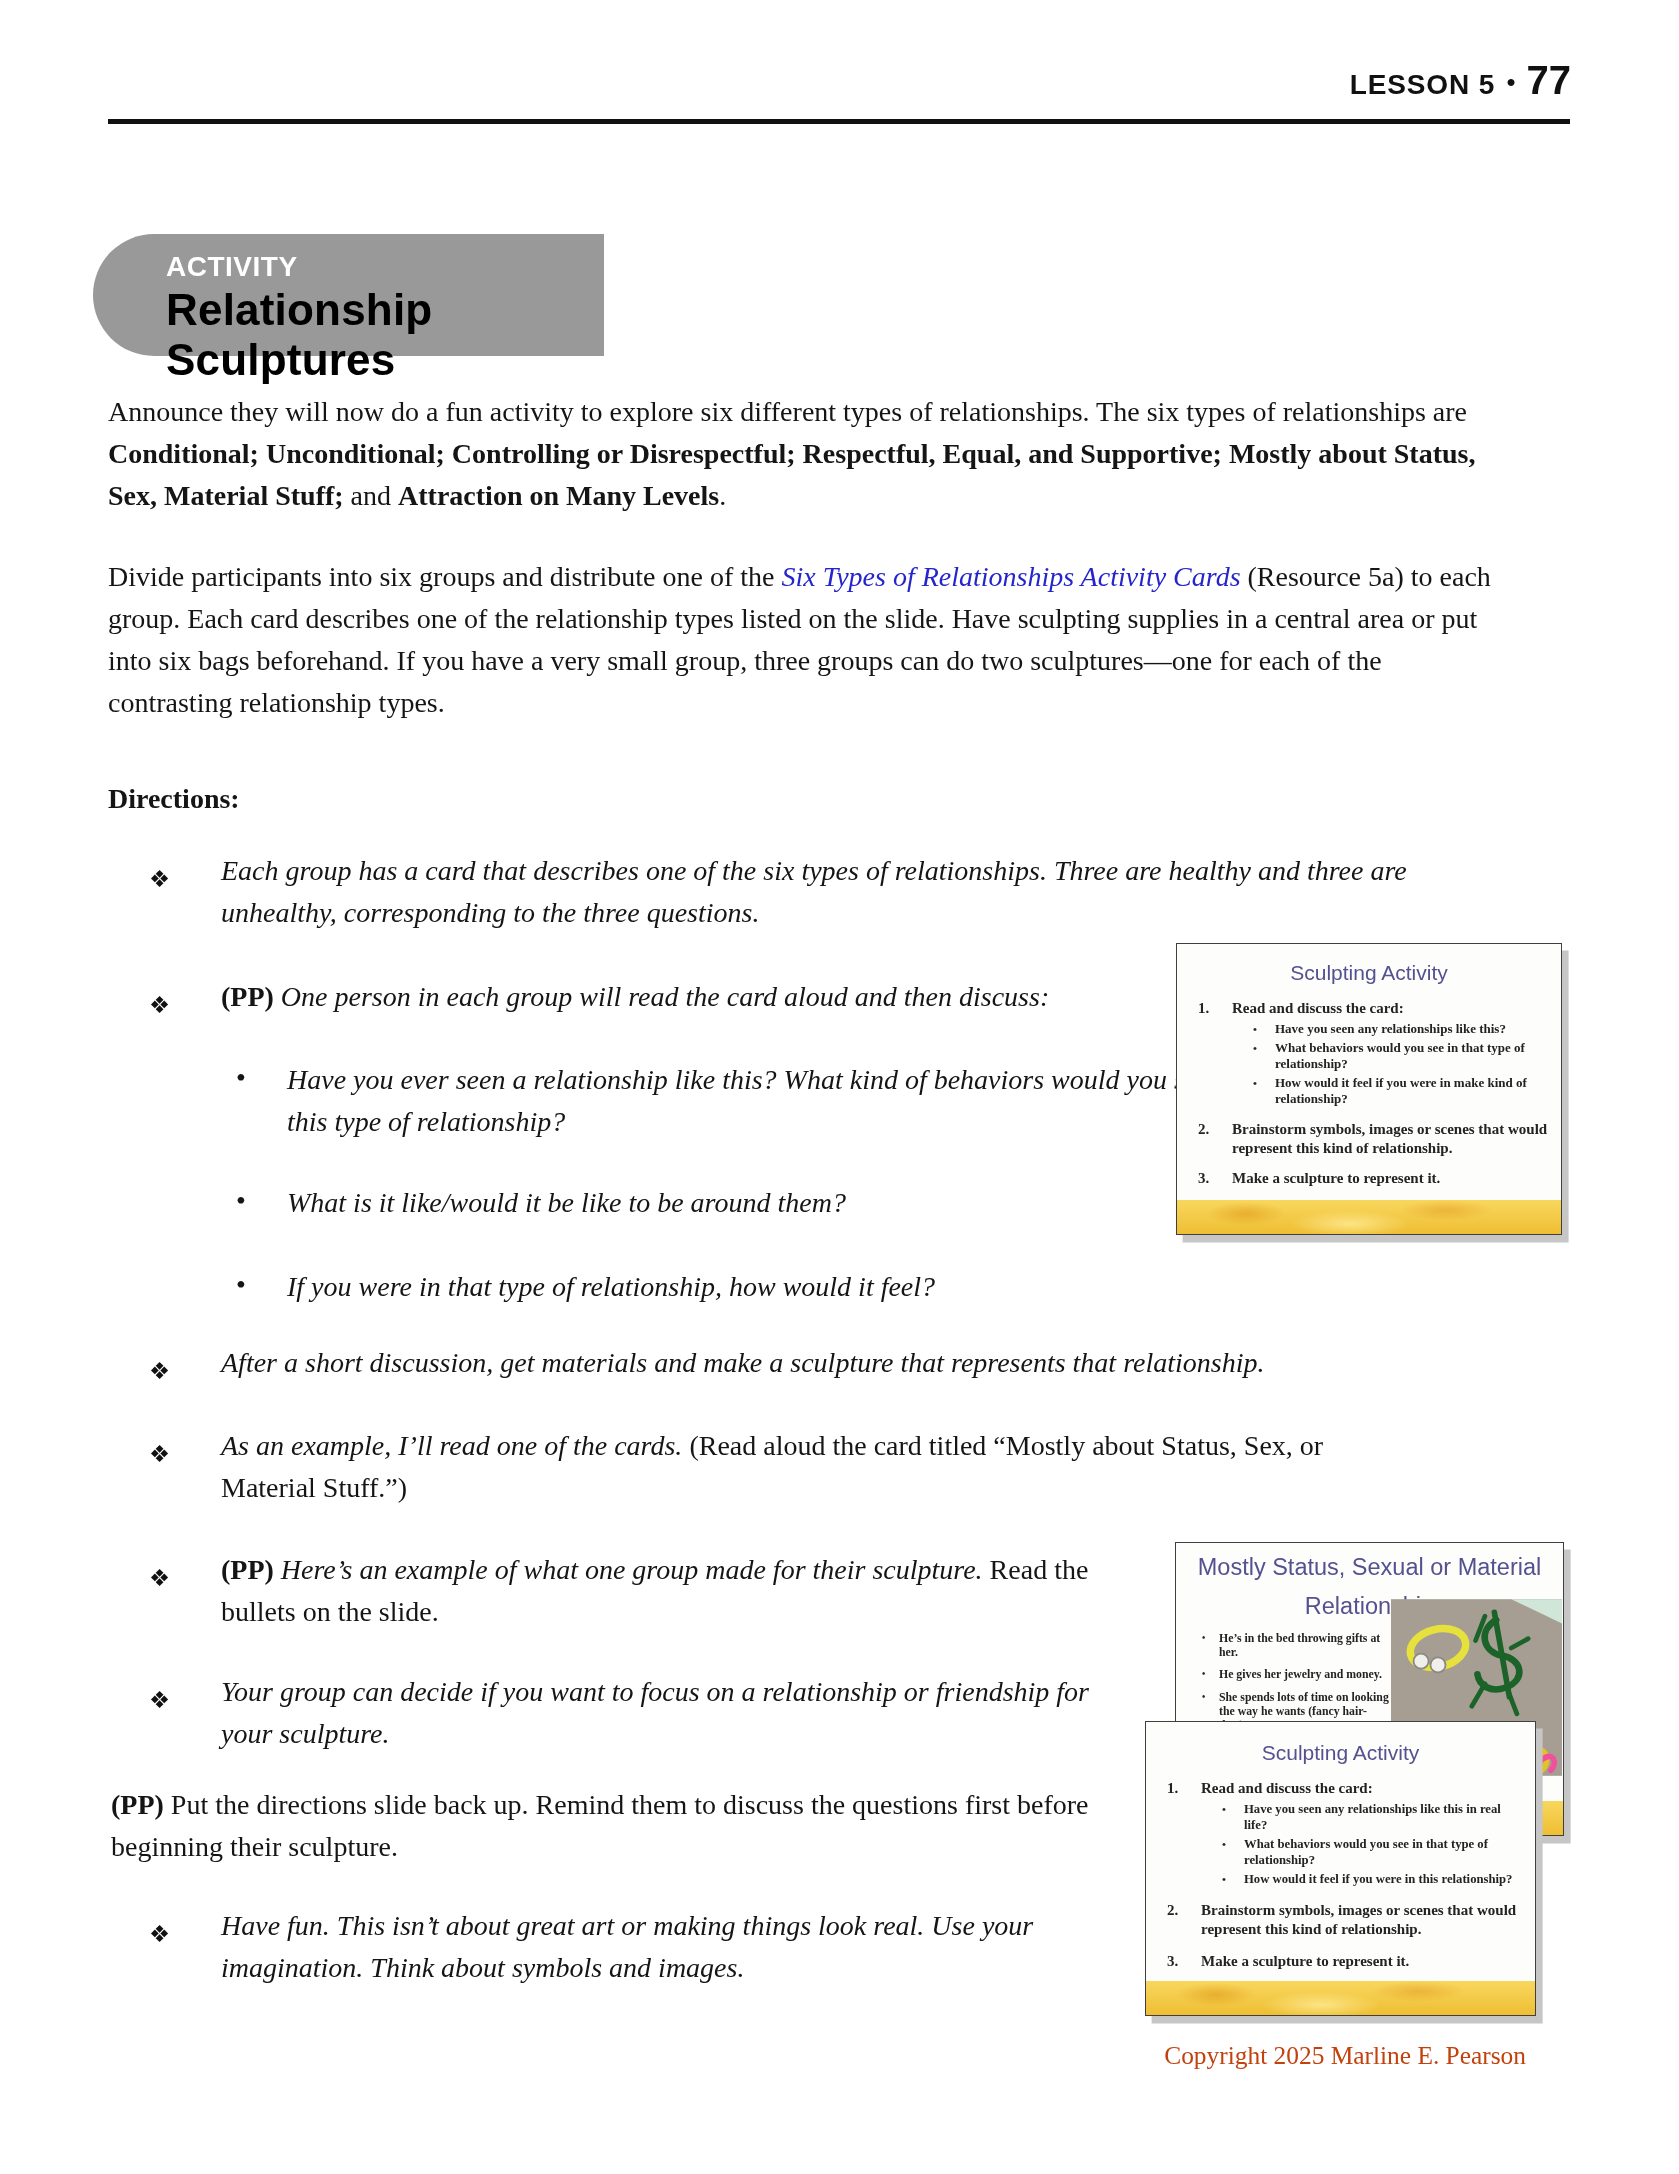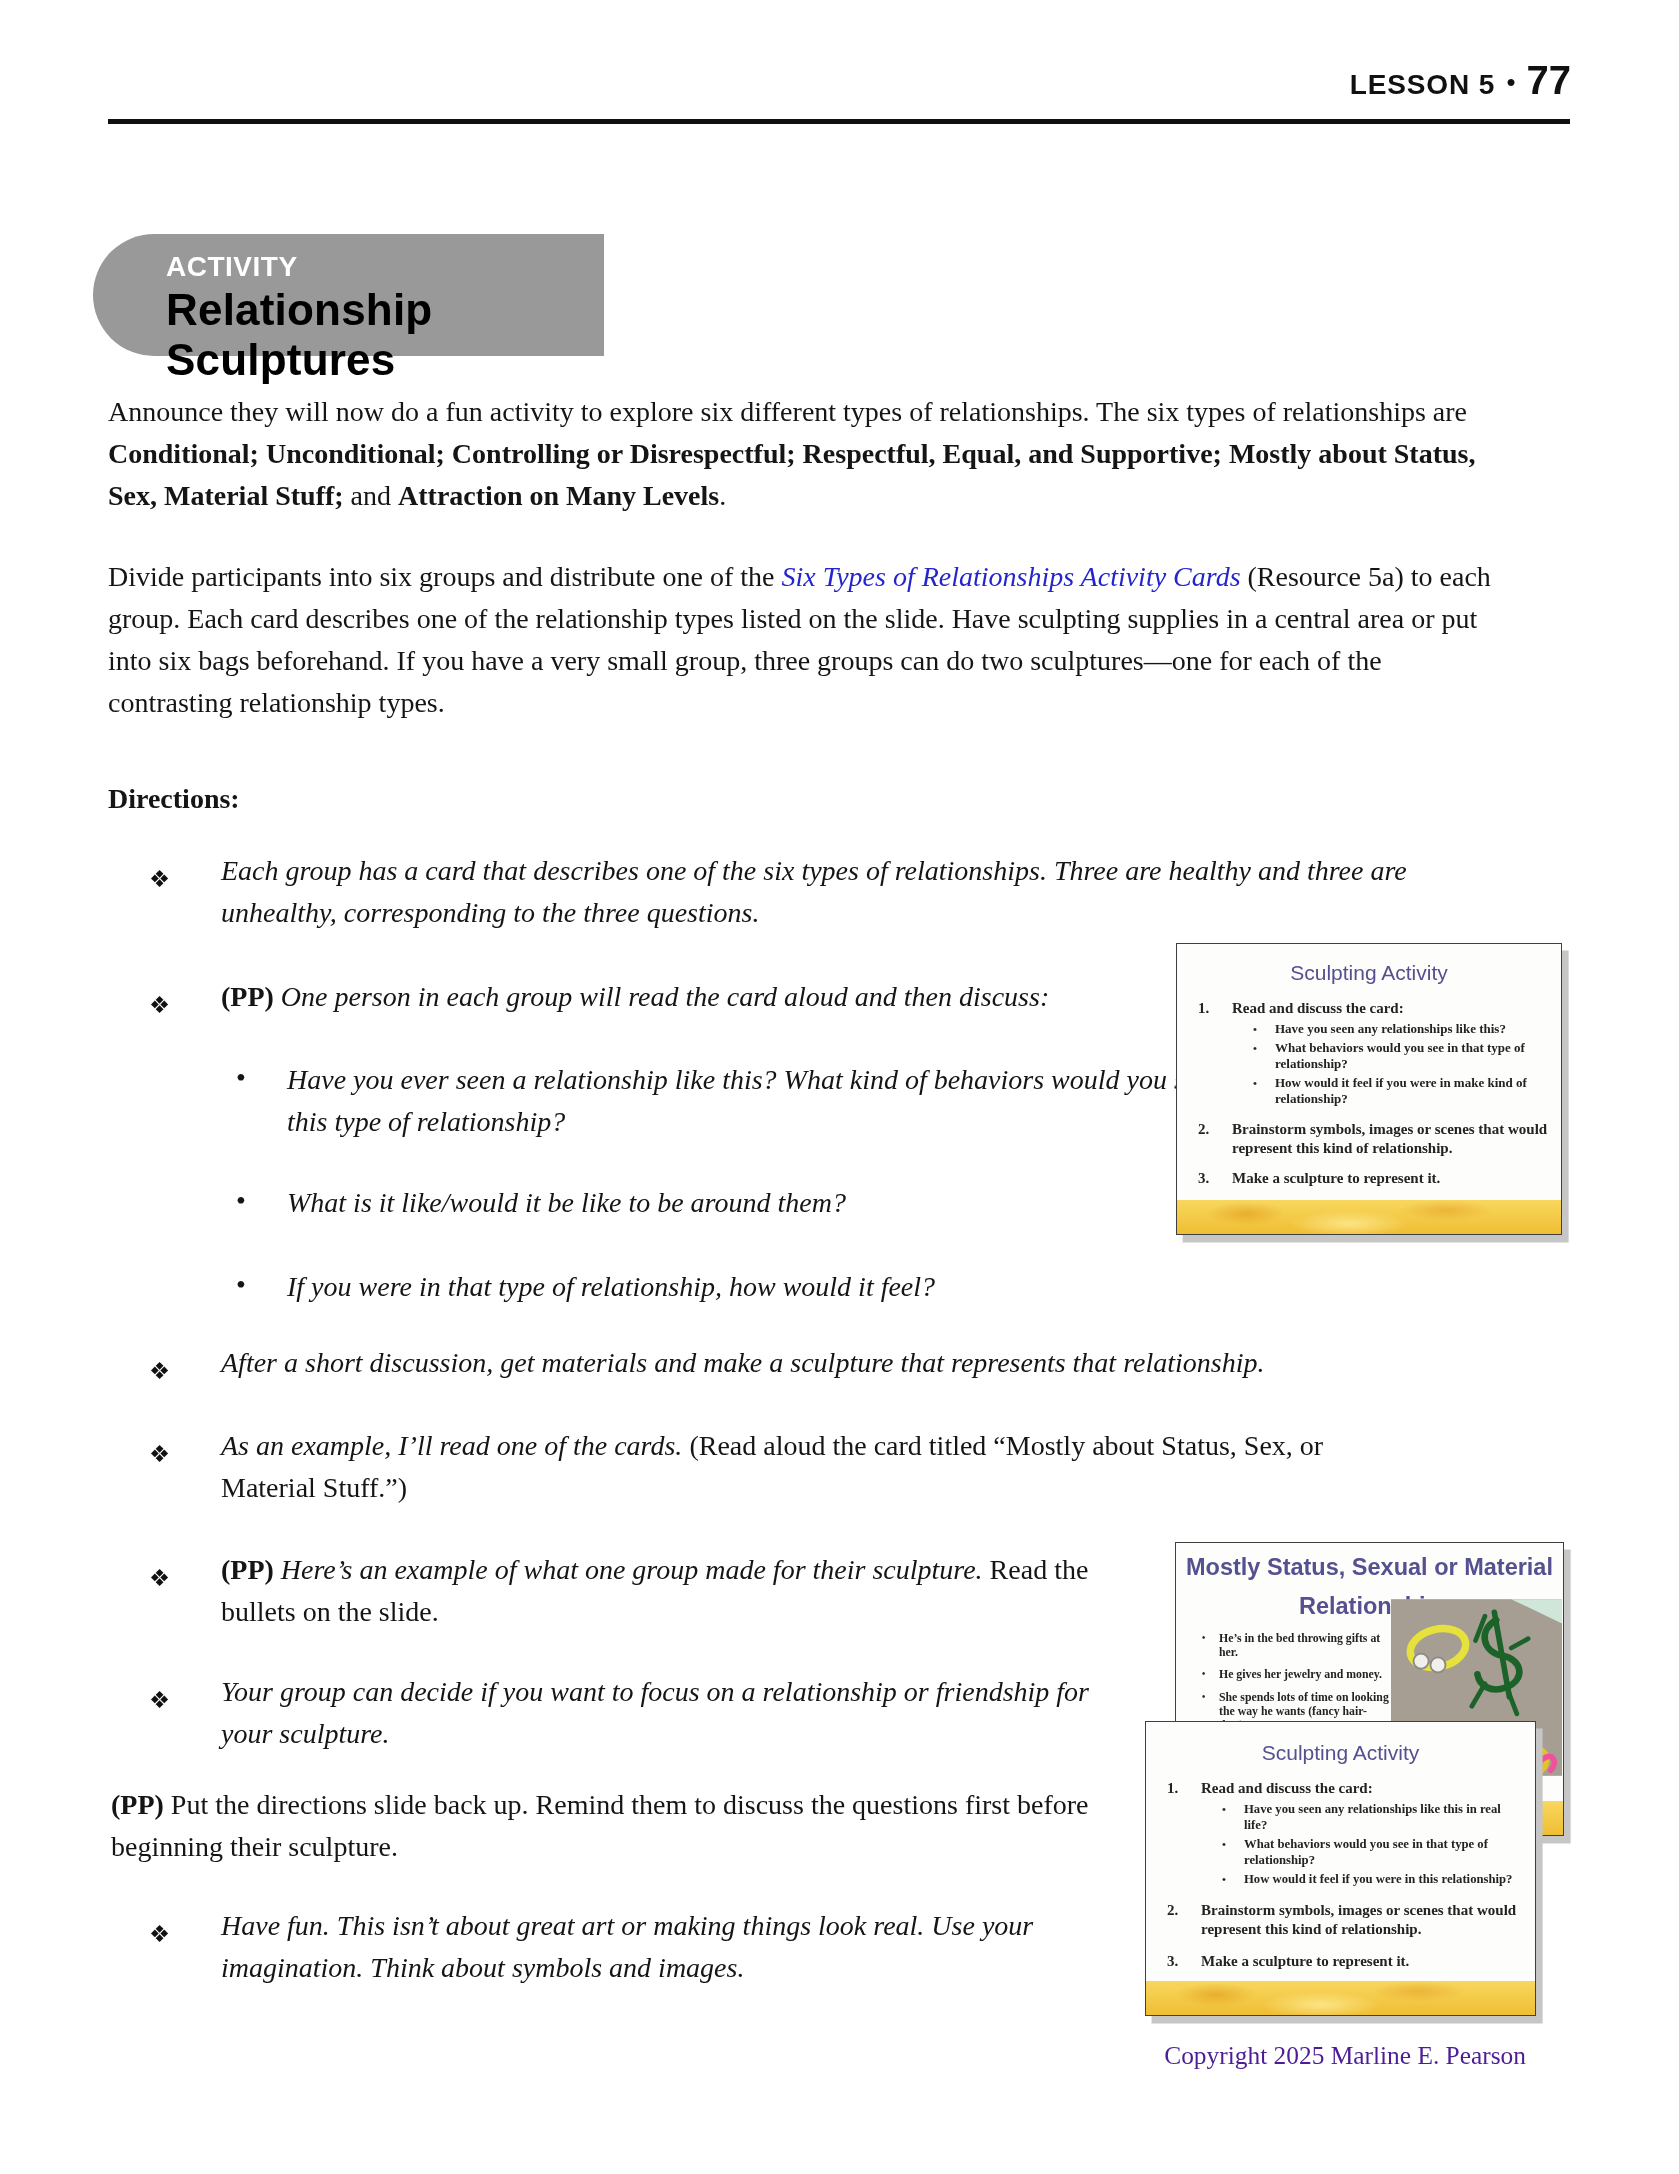--- a/index.html
+++ b/index.html
@@ -70,34 +70,34 @@
 
   
   .slide1{left:1176px;top:943px;width:384px;height:290px;}
   .slide1 .slide-title{margin-top:15px;}
   .slide1 .i1{margin-top:12.2px;}
   .slide1 .i2{margin-top:13px;}
   .slide1 .i3{margin-top:11.3px;}
 
   
   .slide2{left:1175px;top:1542px;width:387px;height:292px;z-index:1;}
-  .slide2 .slide-title{font-size:23.5px;line-height:27px;margin-top:11.3px;font-weight:bold;}
+  .slide2 .slide-title{font-size:23.5px;line-height:27px;margin-top:11.3px;}
   .m-bullet{position:relative;padding-left:43px;width:173px;font-weight:bold;font-size:11.8px;line-height:14px;margin-top:8.5px;}
   .m-dot{position:absolute;left:26px;top:0;font-size:9.4px;}
   .photo{position:absolute;left:215px;top:56px;width:171px;height:177px;}
 
   
   .slide3{left:1145px;top:1721px;width:389px;height:293px;z-index:2;}
   .slide3 .slide-title{margin-top:17px;}
   .slide3 .s-sub{font-size:12.7px;}
   .slide3 .i1{margin-top:12.2px;}
   .slide3 .i2{margin-top:14px;}
   .slide3 .i3{margin-top:13px;}
 
-  .copyright{position:absolute;top:2041px;left:942px;width:584px;text-align:right;font-size:25.4px;color:#4c1d95;}
+  .copyright{position:absolute;top:2041px;left:942px;width:584px;text-align:right;font-size:25.4px;color:#c2410c;}
 </style>
 </head>
 <body>
 
 <div class="page">
 
   <div class="header-meta">
     <span class="lesson-label">LESSON 5</span>
     <span class="header-dot">•</span>
     <span class="page-number">77</span>

